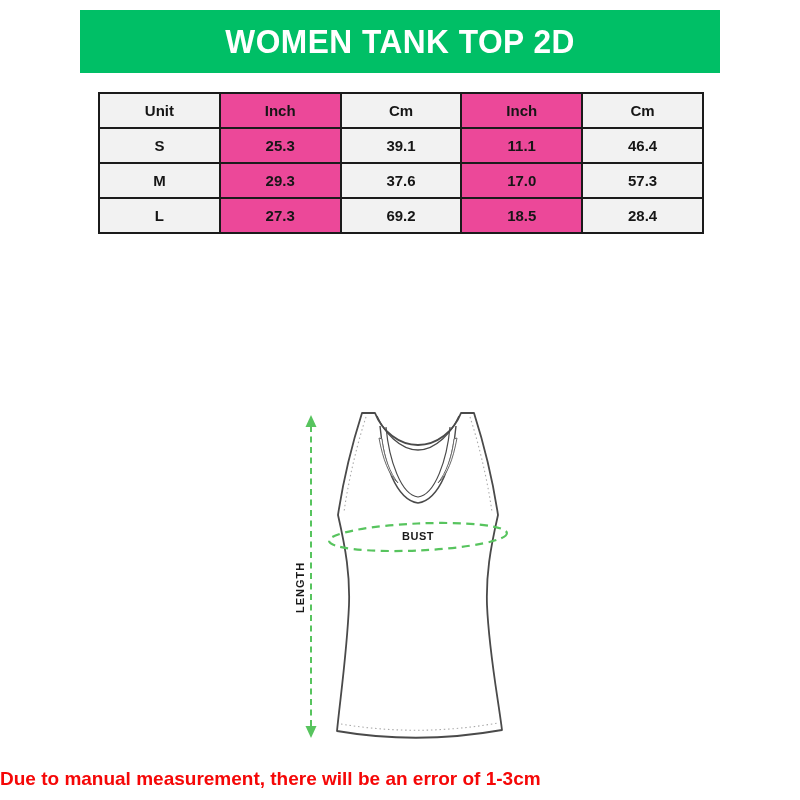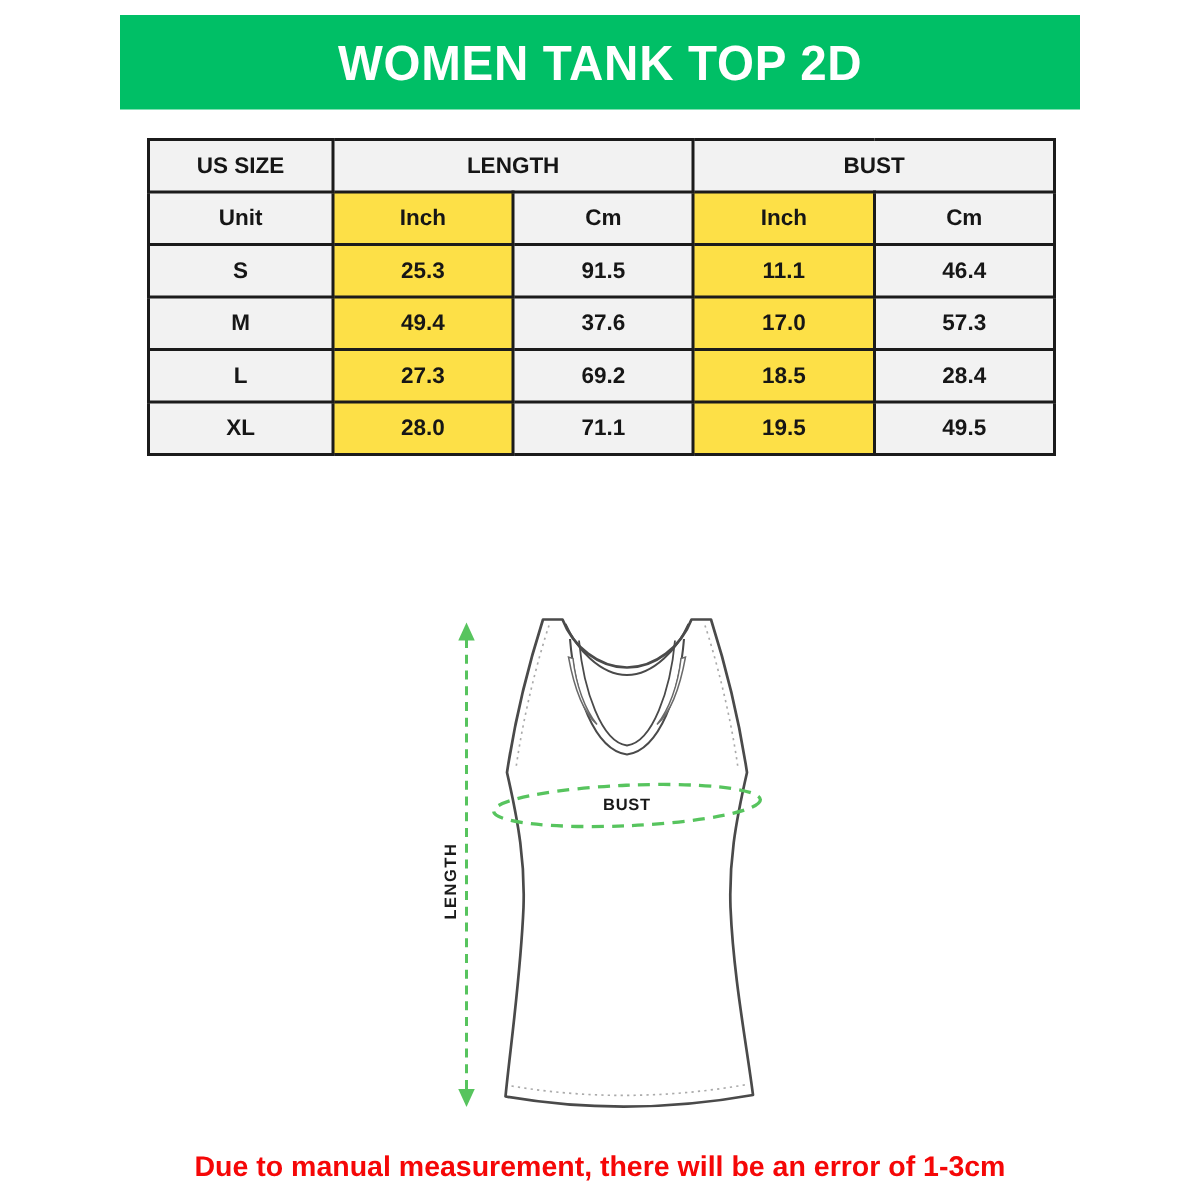--- a/index.html
+++ b/index.html
@@ -10,82 +10,70 @@
   .banner{position:absolute;left:80px;top:0;width:640px;height:63px;
           display:flex;align-items:center;justify-content:center;}
   .banner-title{color:#ffffff;font-size:33px;font-weight:bold;letter-spacing:.5px;
           transform:scaleX(.96);white-space:nowrap;}
 
   
   .chart-wrap{position:absolute;left:98px;top:82px;width:606px;}
   table.size-chart{width:100%;border-collapse:collapse;table-layout:fixed;}
   table.size-chart td,table.size-chart th{
       border:2px solid #1b1b1b;height:33px;text-align:center;vertical-align:middle;
-      font-size:15px;font-weight:bold;color:#161616;background:#fde047;padding:0;}
+      font-size:15px;font-weight:bold;color:#161616;background:#ec4899;padding:0;}
   table.size-chart .shade{background:#f2f2f2;}
 
   
   .diagram{position:absolute;left:258px;top:390px;width:320px;height:360px;}
   .diagram svg{display:block;}
 
   
-  .note{position:absolute;left:0;top:758px;width:100%;text-align:center;
+  .note{position:absolute;left:0;top:758px;width:100%;
         font-size:19px;font-weight:bold;}
 </style>
 </head>
 <body>
 
 <div class="canvas">
 
   <div class="banner" style="background:#00bf66;">
     <div class="banner-title">WOMEN TANK TOP 2D</div>
   </div>
 
   <div class="chart-wrap">
     <table class="size-chart">
       <tbody>
-          <tr>
-        <th class="shade" style="width:20%">US SIZE</th>
-        <th class="shade" colspan="2">LENGTH</th>
-        <th class="shade" colspan="2">BUST</th>
-      </tr>
       <tr>
         <td class="shade">Unit</td>
         <td>Inch</td>
         <td class="shade">Cm</td>
         <td>Inch</td>
         <td class="shade">Cm</td>
       </tr>
       <tr>
         <td class="shade">S</td>
         <td>25.3</td>
-        <td class="shade">91.5</td>
+        <td class="shade">39.1</td>
         <td>11.1</td>
         <td class="shade">46.4</td>
       </tr>
       <tr>
         <td class="shade">M</td>
-        <td>49.4</td>
+        <td>29.3</td>
         <td class="shade">37.6</td>
         <td>17.0</td>
         <td class="shade">57.3</td>
       </tr>
       <tr>
         <td class="shade">L</td>
         <td>27.3</td>
         <td class="shade">69.2</td>
         <td>18.5</td>
         <td class="shade">28.4</td>
-      </tr>
-      <tr>
-        <td class="shade">XL</td>
-        <td>28.0</td>
-        <td class="shade">71.1</td>
-        <td>19.5</td>
-        <td class="shade">49.5</td>
       </tr>
     </tbody>
       </table>
   </div>
 
   <div class="diagram">
     <svg width="320" height="360" viewBox="0 0 320 360">
 
       <path d="M 104,13
                C 97,35 86,75 80,115

